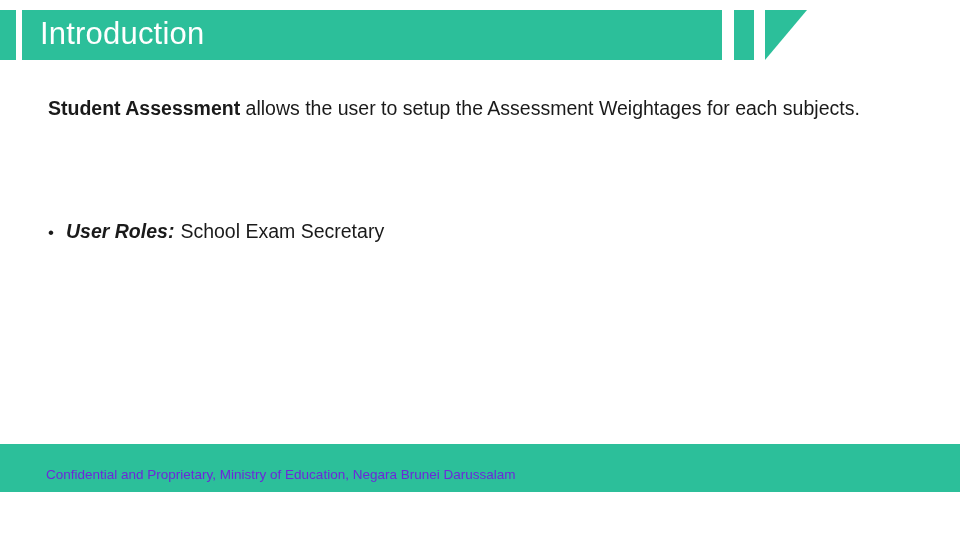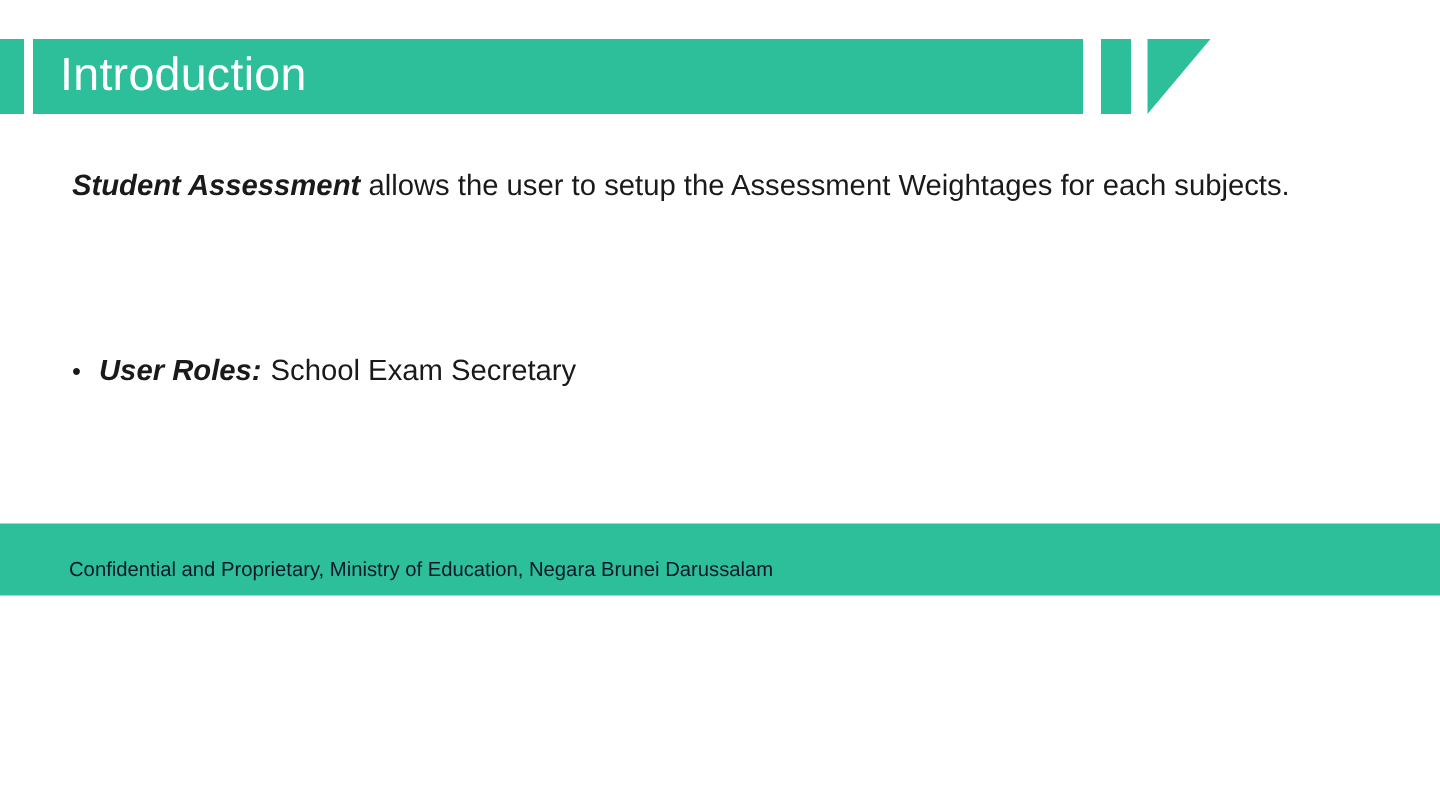--- a/index.html
+++ b/index.html
@@ -9,23 +9,22 @@
   body {
     width: 960px;
     height: 540px;
     background: #ffffff;
     font-family: "Liberation Sans", sans-serif;
     overflow: hidden;
   }
   .slide {
     position: relative;
     width: 960px;
-    height: 381px;
+    height: 492px;
     background: #ffffff;
-    margin-top: 16px;
   }
 
   
   .header {
     position: absolute;
     left: 0;
     top: 0;
     width: 960px;
     height: 62px;
   }
@@ -83,21 +82,20 @@
   }
   .para {
     font-size: 19.5px;
     line-height: 33px;
     color: #1a1a1a;
     text-align: justify;
     margin: 0;
   }
   .para .b {
     font-weight: bold;
-    font-style: italic;
   }
 
   .bullet-block {
     position: absolute;
     left: 48px;
     top: 216px;
     width: 816px;
   }
   .bullet-row {
     display: flex;
@@ -126,21 +124,21 @@
     width: 960px;
     height: 48px;
     background: #2cbf9a;
   }
   .footer-text {
     position: absolute;
     left: 46px;
     bottom: 8px;
     font-size: 13.5px;
     line-height: 18px;
-    color: #0f172a;
+    color: #6d28d9;
     white-space: nowrap;
   }
 </style>
 </head>
 <body>
 
 <div class="slide">
 
   <div class="header">
     <div class="hdr-left-stub"></div>

